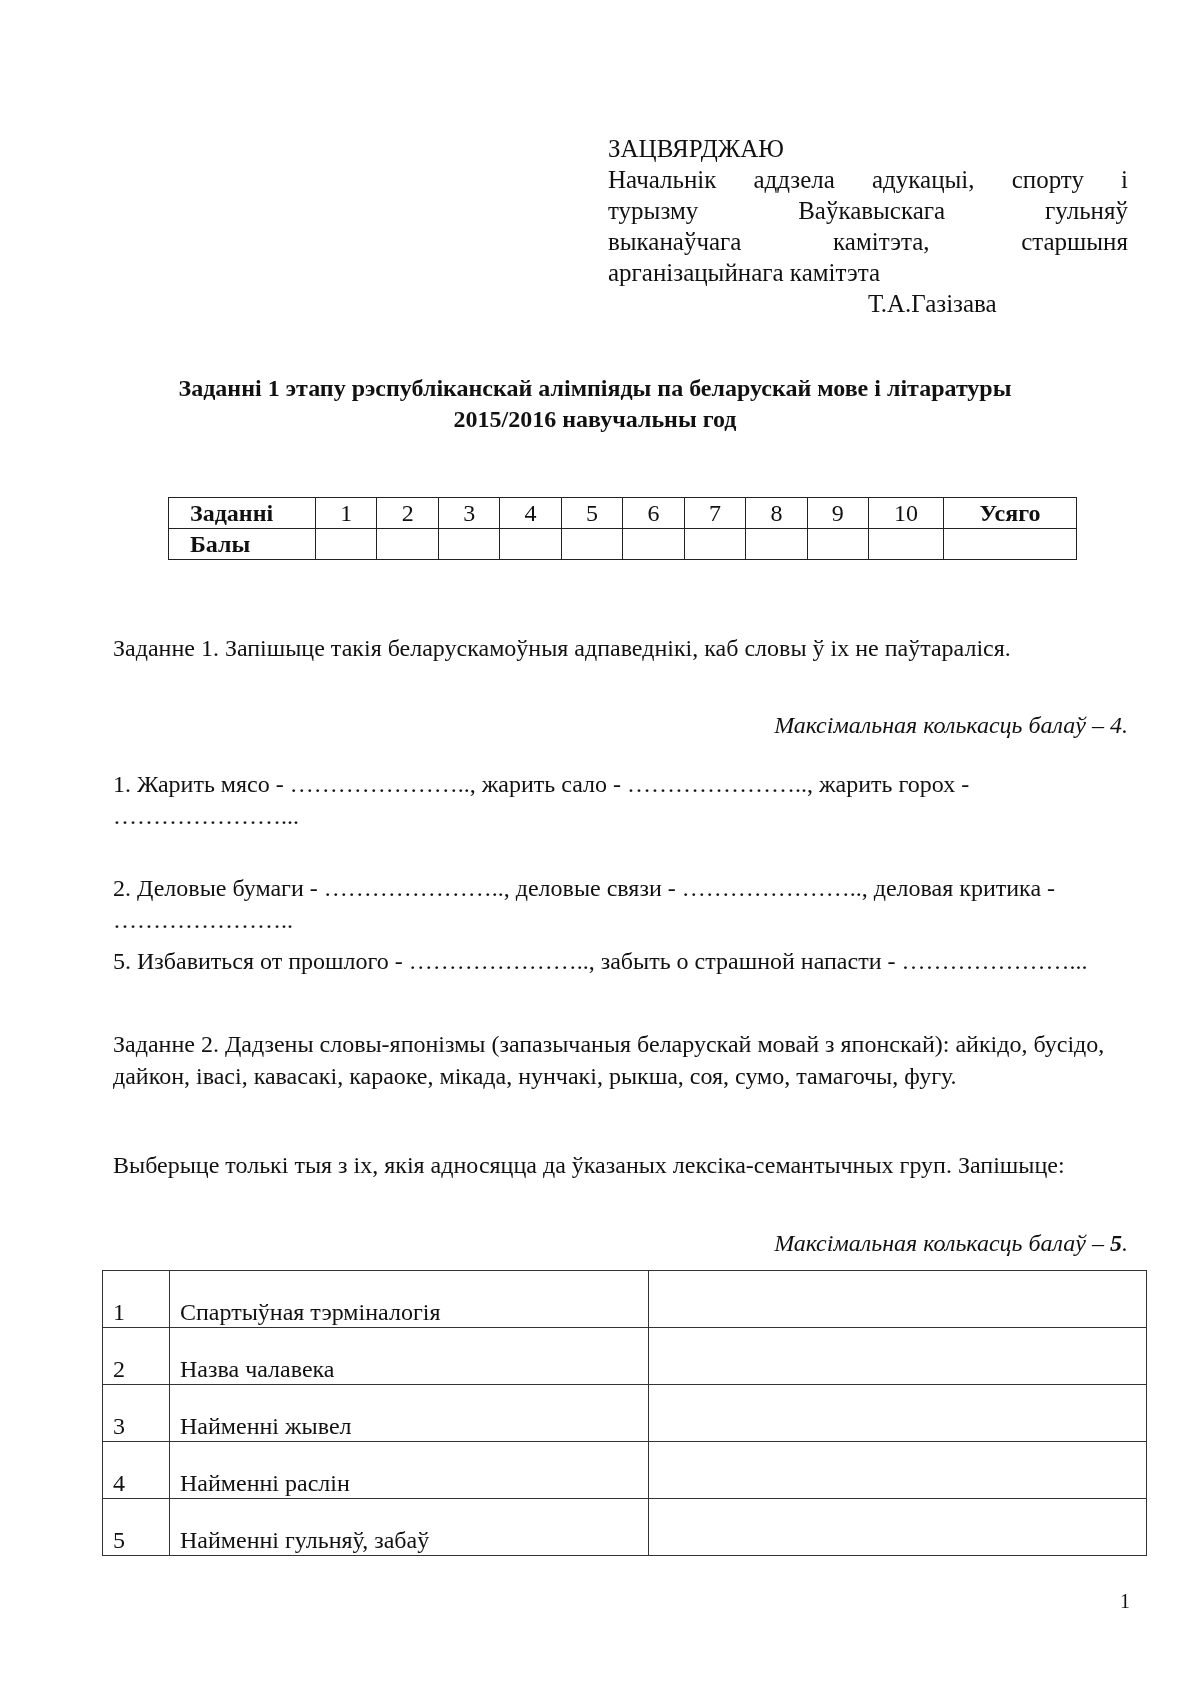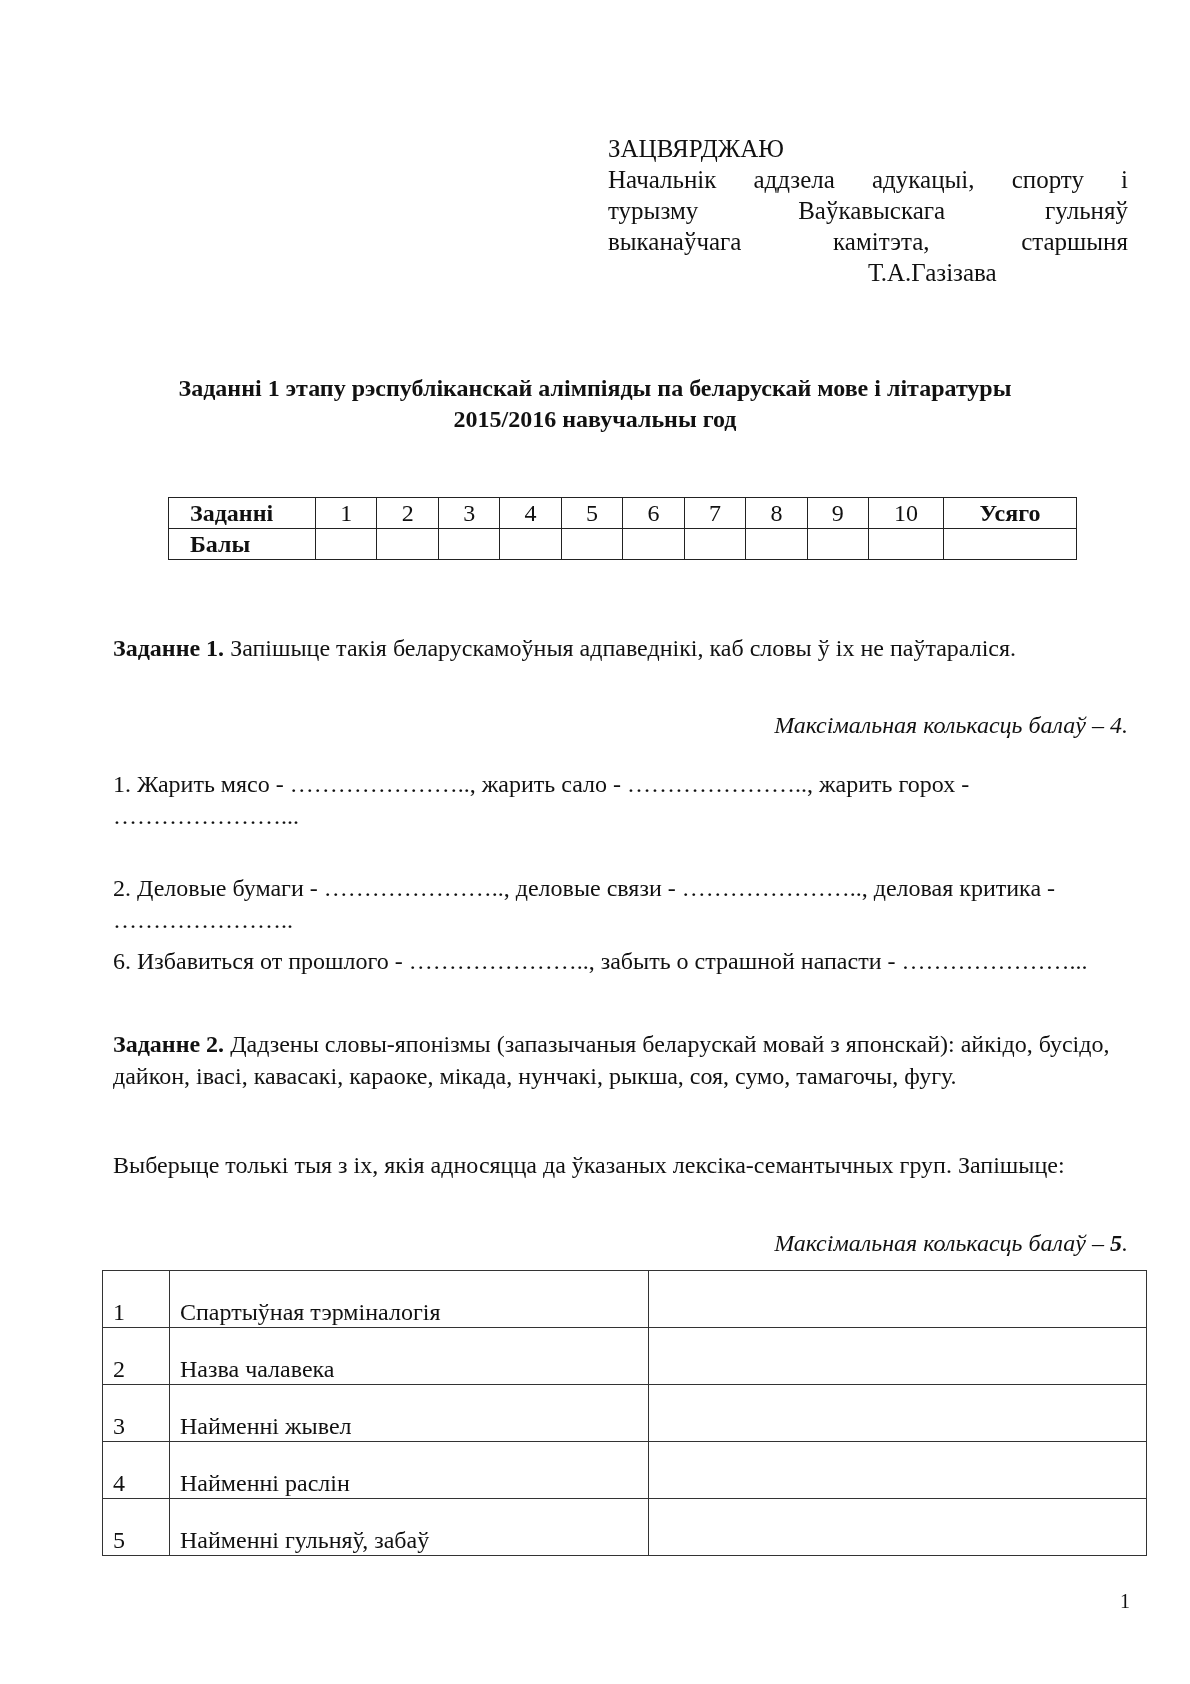--- a/index.html
+++ b/index.html
@@ -13,21 +13,21 @@
   .justify { display: flex !important; justify-content: space-between; }
   .approve .sign { padding-left: 260px; }
   .title-block { left: 0; width: 1190px; top: 373px; text-align: center; font-weight: bold; font-size: 24px; line-height: 31px; }
   .title-block .u { text-decoration: underline; }
   table { border-collapse: collapse; }
   .score-table { left: 168px; top: 497px; width: 909px; font-size: 24px; }
   .score-table td { border: 1.5px solid #222; height: 30px; padding: 0 21px; text-align: center; line-height: 28px; }
   .score-table td.h { text-align: left; font-weight: bold; width: 104px; }
   .score-table td.tot { font-weight: bold; width: 90px; }
   .p { left: 113px; width: 1015px; font-size: 24px; line-height: 32px; }
-  .p b { font-weight: bold; }
+  .p b { font-weight: normal; }
   .just { text-align: justify; text-align-last: left; }
   .maxp { right: 62px; font-style: italic; font-size: 24px; text-align: right; }
   .answer-table { left: 102px; top: 1270px; width: 1045px; font-size: 24px; }
   .answer-table td { border: 1.5px solid #333; height: 54px; vertical-align: bottom; padding: 0 10px 2px 10px; line-height: 26px; }
   .answer-table td.num { width: 46px; padding-left: 10px; }
   .answer-table td.label { width: 458px; }
   .pagenum { left: 1120px; top: 1590px; font-size: 20px; }
 </style>
 </head>
 <body>
@@ -44,20 +44,21 @@
   <span class="line justify">
     <span>турызму</span>
     <span>Ваўкавыскага</span>
     <span>гульняў</span>
   </span>
   <span class="line justify">
     <span>выканаўчага</span>
     <span>камітэта,</span>
     <span>старшыня</span>
   </span>
+  <span class="line">арганізацыйнага камітэта</span>
   <span class="line sign">Т.А.Газізава</span>
 </div>
 
 <div class="abs title-block">
   <div>Заданні  1 этапу рэспубліканскай алімпіяды па беларускай мове і літаратуры</div>
   <div>2015/2016 навучальны год</div>
 </div>
 
 <table class="abs score-table">
   <tbody>
@@ -92,21 +93,21 @@
 </tbody>
   </table>
 
 <div class="abs p just" style="top:632px;">
   <b>Заданне 1.</b><span> Запішыце такія беларускамоўныя адпаведнікі, каб словы ў іх не паўтараліся.</span>
 </div>
 <div class="abs maxp" style="top:712px;">Максімальная колькасць балаў – 4.</div>
 
 <div class="abs p" style="top:768px; width:1000px;">1. Жарить мясо - ………………….., жарить сало - ………………….., жарить горох - …………………...</div>
 <div class="abs p" style="top:856px; width:990px;margin-top:16px;">2. Деловые бумаги - ………………….., деловые связи - ………………….., деловая критика - …………………..</div>
-<div class="abs p" style="top:945px; width:980px;">6. Избавиться от прошлого - ………………….., забыть о страшной напасти - …………………...</div>
+<div class="abs p" style="top:945px; width:980px;">5. Избавиться от прошлого - ………………….., забыть о страшной напасти - …………………...</div>
 
 <div class="abs p" style="top:1028px; width:1000px;">
   <b>Заданне 2.</b><span> Дадзены  словы-японізмы (запазычаныя беларускай мовай з японскай): айкідо, бусідо, дайкон, івасі, кавасакі, караоке, мікада, нунчакі, рыкша, соя, сумо, тамагочы, фугу.</span>
 </div>
 <div class="abs p" style="top:1149px; width:1000px;">Выберыце толькі тыя з іх, якія адносяцца да ўказаных лексіка-семантычных груп. Запішыце:</div>
 <div class="abs maxp" style="top:1230px;">
   <span>Максімальная колькасць балаў – </span><b>5</b><span>.</span>
 </div>
 
 <table class="abs answer-table">

